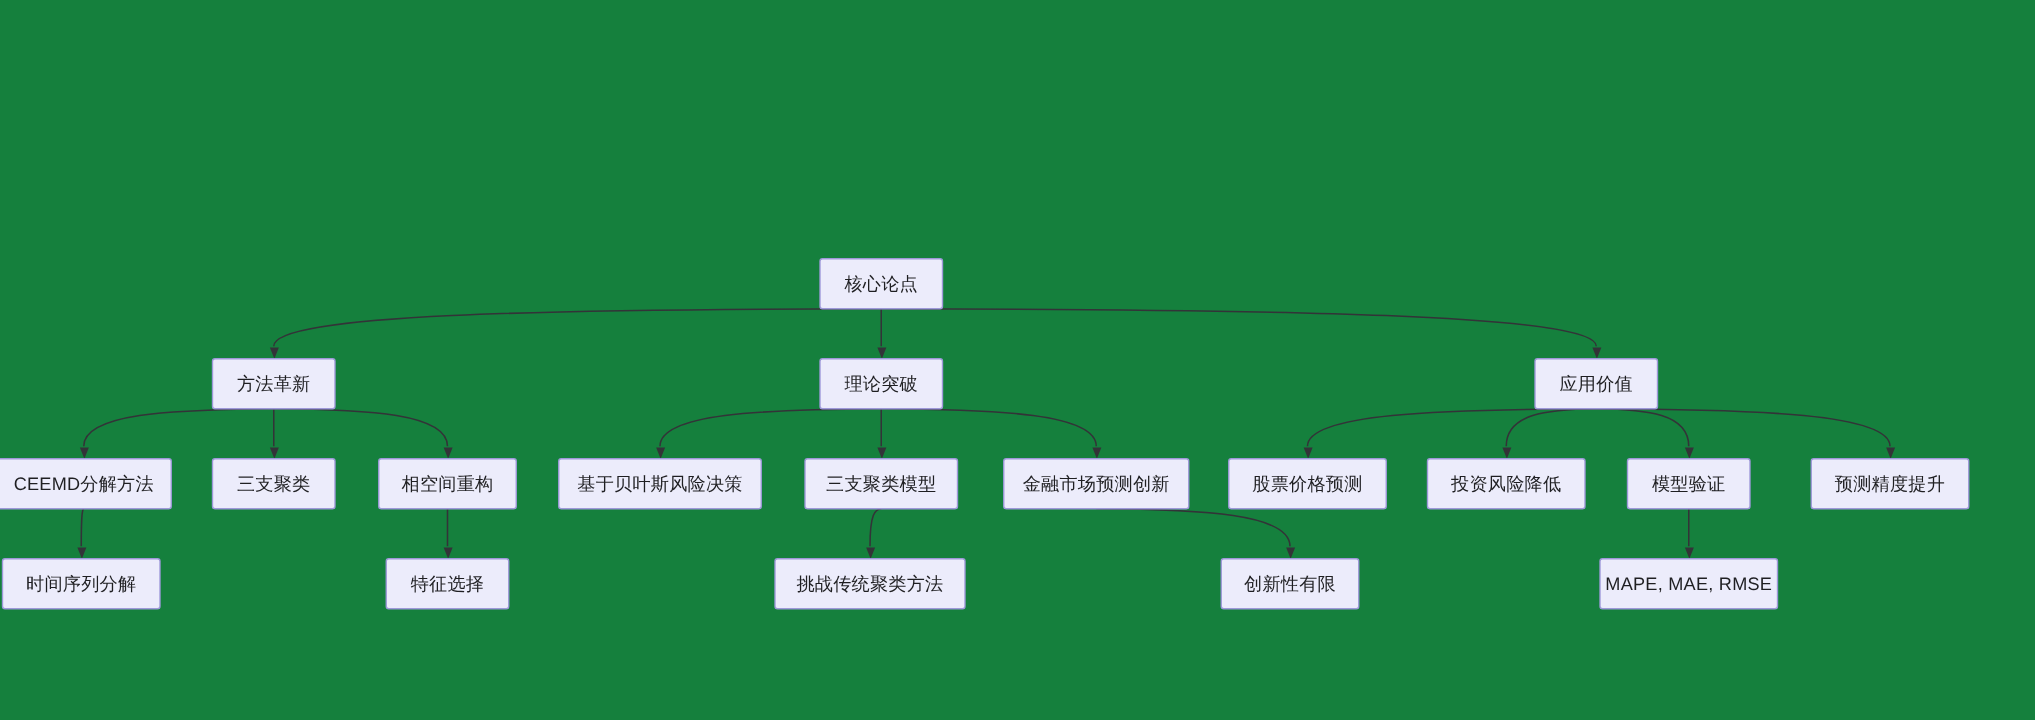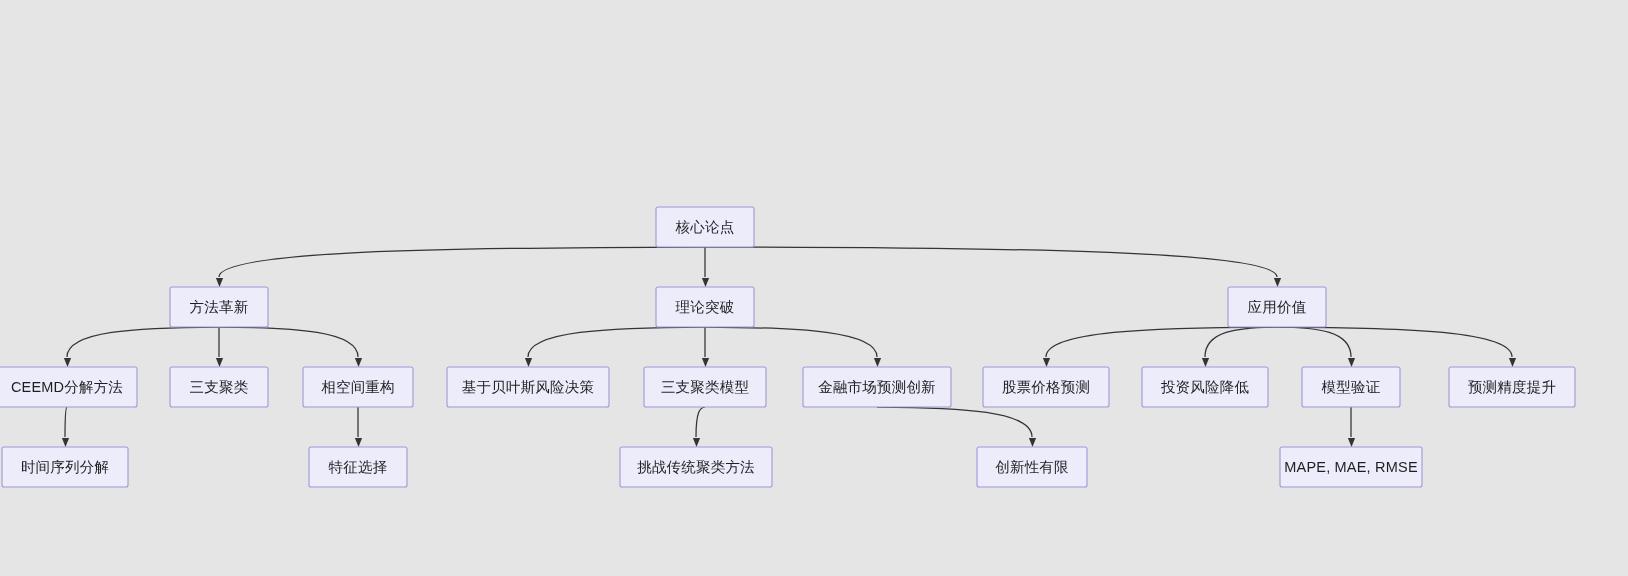--- a/index.html
+++ b/index.html
@@ -10,21 +10,21 @@
   body {
     width: 1628px;
     height: 576px;
     font-family: "Liberation Sans", "DejaVu Sans", sans-serif;
     overflow: hidden;
   }
   #diagram-root {
     position: relative;
     width: 1628px;
     height: 576px;
-    background: #e5e5e5;
+    background: #15803d;
   }
   svg#flowchart {
     display: block;
     width: 1628px;
     height: 576px;
   }
   .node-rect {
     fill: #ececfb;
     stroke: #9e98d9;
     stroke-width: 1.1px;

